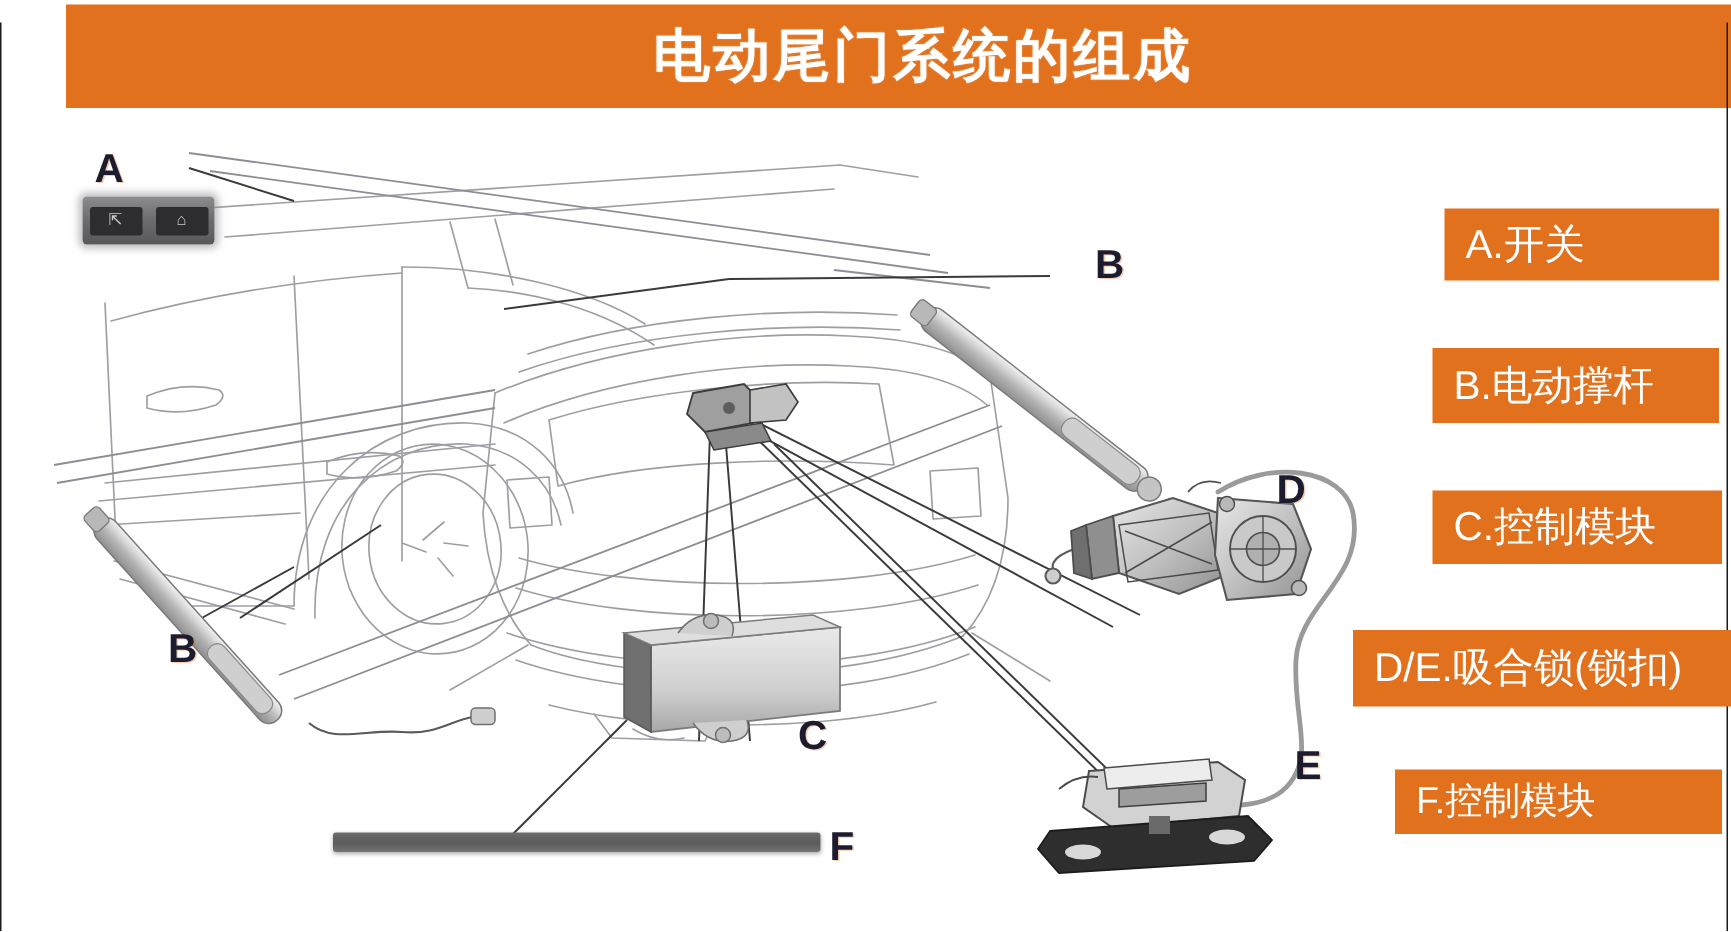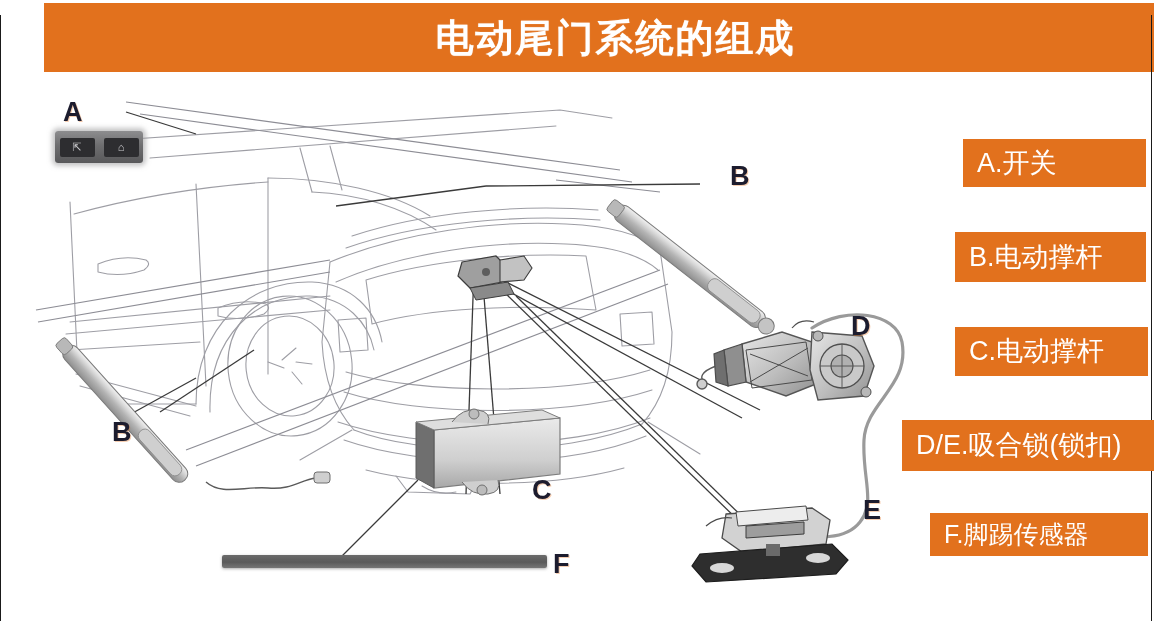--- a/index.html
+++ b/index.html
@@ -337,17 +337,17 @@
   <span class="callout" id="callout-a">A</span>
   <span class="callout" id="callout-b1">B</span>
   <span class="callout" id="callout-b2">B</span>
   <span class="callout" id="callout-c">C</span>
   <span class="callout" id="callout-d">D</span>
   <span class="callout" id="callout-e">E</span>
   <span class="callout" id="callout-f">F</span>
 
   <div class="legend-box" id="legend-b">B.电动撑杆</div>
   <div class="legend-box" id="legend-a">A.开关</div>
-  <div class="legend-box" id="legend-c">C.电动撑杆</div>
+  <div class="legend-box" id="legend-c">C.控制模块</div>
   <div class="legend-box" id="legend-de">D/E.吸合锁(锁扣)</div>
-  <div class="legend-box" id="legend-f">F.脚踢传感器</div>
+  <div class="legend-box" id="legend-f">F.控制模块</div>
 
 </div>
 
 </body></html>

